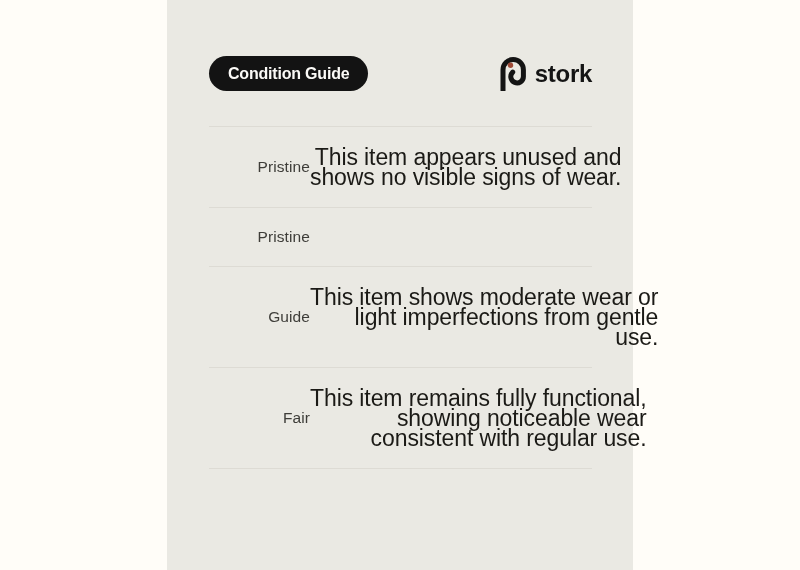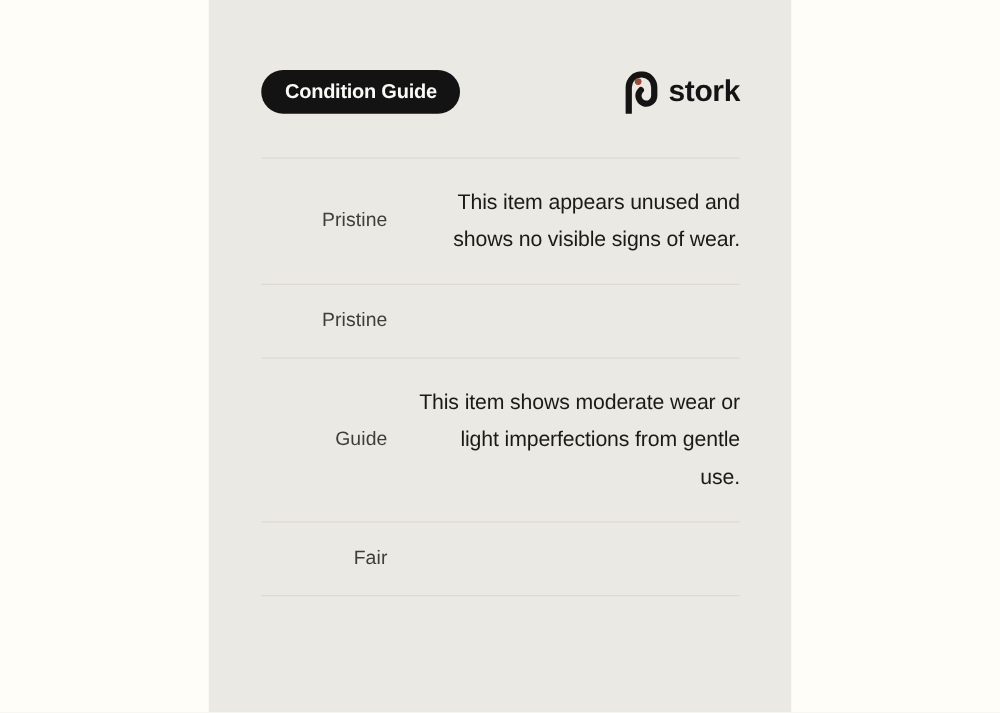--- a/index.html
+++ b/index.html
@@ -65,22 +65,22 @@
     align-items: center;
     border-top: 1px solid var(--divider, #dddbd4);
     padding: 20px 0;
   }
   .row-label {
     font-size: 15.5px;
     color: var(--label-text, #3e3d39);
     letter-spacing: 0.1px;
   }
   .row-desc {
-    font-size: 17px;
-    line-height: 30px;
+    font-size: 23px;
+    line-height: 20px;
     color: var(--description-text, #1b1a16);
     white-space: pre;
     letter-spacing: -0.1px;
   }
 </style>
 </head>
 <body>
 
 <div class="canvas">
   <div class="panel">
@@ -111,17 +111,20 @@
 
       <div class="row">
         <div class="row-label">Guide</div>
         <div class="row-desc">This item shows moderate wear or
 light imperfections from gentle
 use.</div>
       </div>
 
       <div class="row">
         <div class="row-label">Fair</div>
+        <div class="row-desc">This item remains fully functional,
+showing noticeable wear
+consistent with regular use.</div>
       </div>
 
     </div>
   </div>
 </div>
 
 </body></html>

